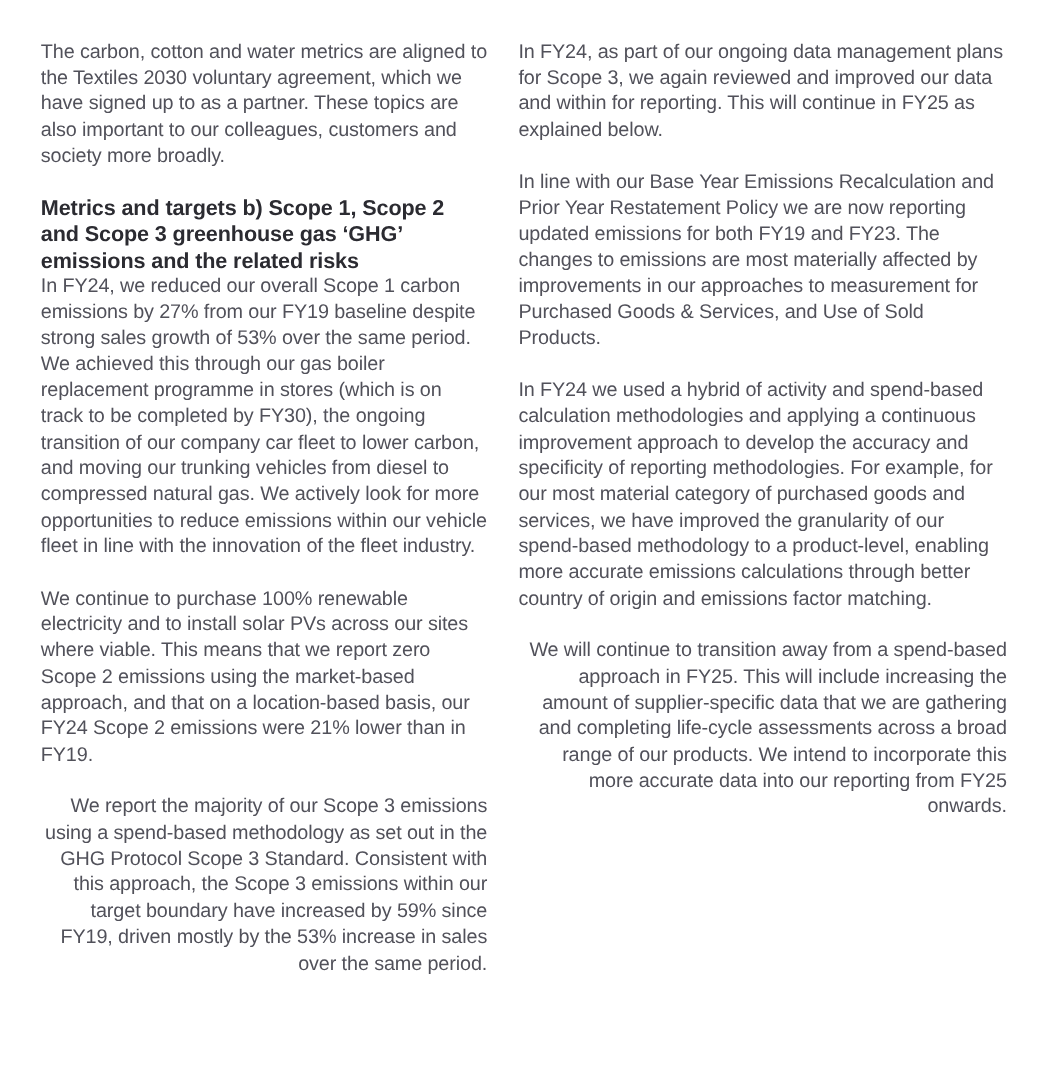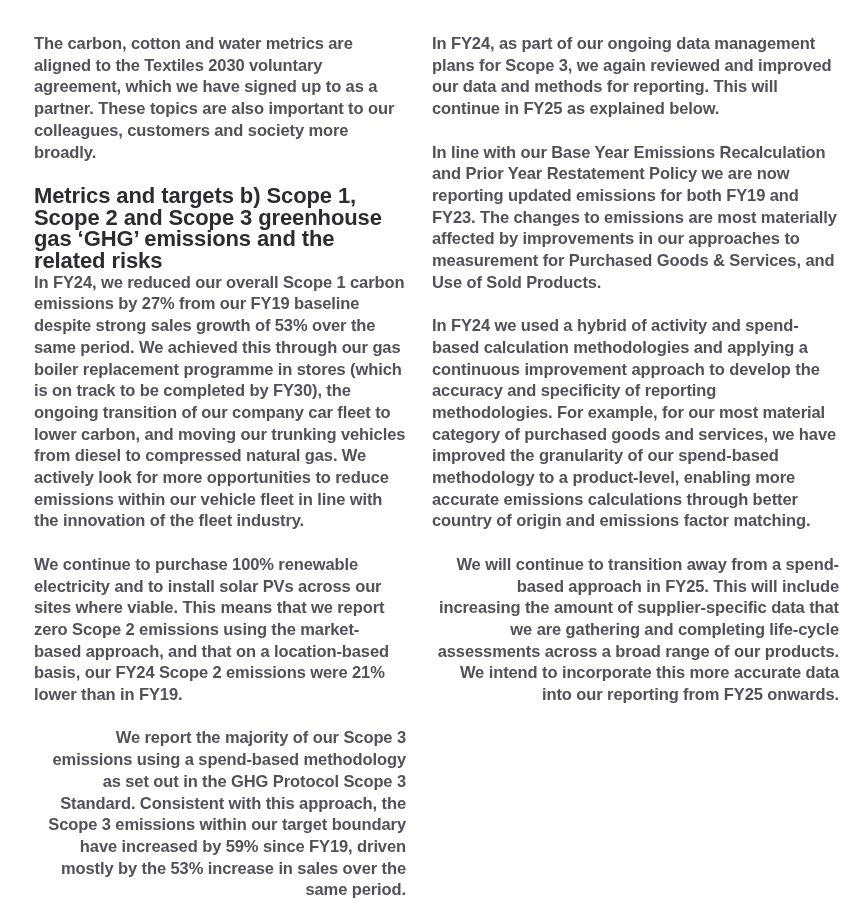--- a/index.html
+++ b/index.html
@@ -25,25 +25,24 @@
   .col {
     font-size: 16.5px;
     line-height: 21.7px;
     color: #51515a;
     letter-spacing: -0.1px;
   }
   .col-left  { width: 372px; }
   .col-right { width: 407px; }
   .col p {
     margin: 0 0 21.7px 0;
-    font-weight: bold;
   }
   .col p:last-child { margin-bottom: 0; text-align: right; }
   .col h2 {
-    font-size: 22px;
+    font-size: 18px;
     line-height: 21.7px;
     font-weight: bold;
     color: #2b2b31;
     margin: 0;
   }
 </style>
 </head>
 <body>
 
 <main class="page">
@@ -51,20 +50,20 @@
 
     <section class="col col-left">
       <p>The carbon, cotton and water metrics are aligned to the Textiles 2030 voluntary agreement, which we have signed up to as a partner. These topics are also important to our colleagues, customers and society more broadly.</p>
       <h2>Metrics and targets b) Scope 1, Scope 2 and Scope 3 greenhouse gas ‘GHG’ emissions and the related risks</h2>
       <p>In FY24, we reduced our overall Scope 1 carbon emissions by 27% from our FY19 baseline despite strong sales growth of 53% over the same period. We achieved this through our gas boiler replacement programme in stores (which is on track to be completed by FY30), the ongoing transition of our company car fleet to lower carbon, and moving our trunking vehicles from diesel to compressed natural gas. We actively look for more opportunities to reduce emissions within our vehicle fleet in line with the innovation of the fleet industry.</p>
       <p>We continue to purchase 100% renewable electricity and to install solar PVs across our sites where viable. This means that we report zero Scope 2 emissions using the market-based approach, and that on a location-based basis, our FY24 Scope 2 emissions were 21% lower than in FY19.</p>
       <p>We report the majority of our Scope 3 emissions using a spend-based methodology as set out in the GHG Protocol Scope 3 Standard. Consistent with this approach, the Scope 3 emissions within our target boundary have increased by 59% since FY19, driven mostly by the 53% increase in sales over the same period.</p>
     </section>
 
     <section class="col col-right">
-      <p>In FY24, as part of our ongoing data management plans for Scope 3, we again reviewed and improved our data and methods for reporting. This will continue in FY25 as explained below.</p>
+      <p>In FY24, as part of our ongoing data management plans for Scope 3, we again reviewed and improved our data and within for reporting. This will continue in FY25 as explained below.</p>
       <p>In line with our Base Year Emissions Recalculation and Prior Year Restatement Policy we are now reporting updated emissions for both FY19 and FY23. The changes to emissions are most materially affected by improvements in our approaches to measurement for Purchased Goods &amp; Services, and Use of Sold Products.</p>
       <p>In FY24 we used a hybrid of activity and spend-based calculation methodologies and applying a continuous improvement approach to develop the accuracy and specificity of reporting methodologies. For example, for our most material category of purchased goods and services, we have improved the granularity of our spend-based methodology to a product-level, enabling more accurate emissions calculations through better country of origin and emissions factor matching.</p>
       <p>We will continue to transition away from a spend-based approach in FY25. This will include increasing the amount of supplier-specific data that we are gathering and completing life-cycle assessments across a broad range of our products. We intend to incorporate this more accurate data into our reporting from FY25 onwards.</p>
     </section>
 
   </div>
 </main>
 
 </body></html>

